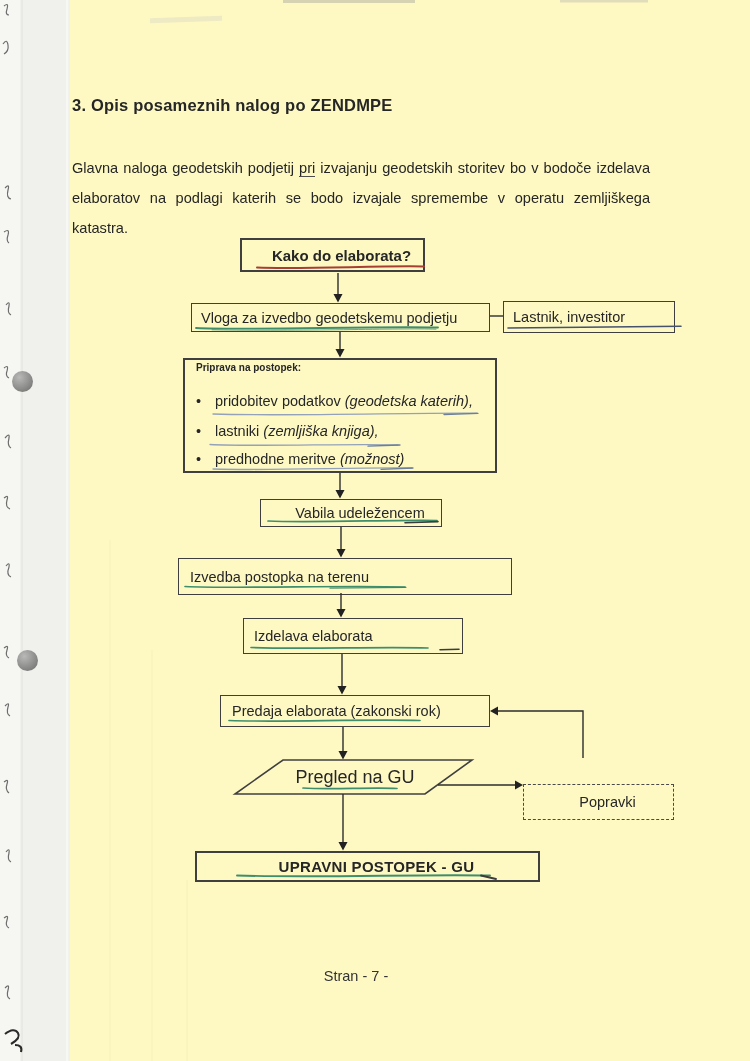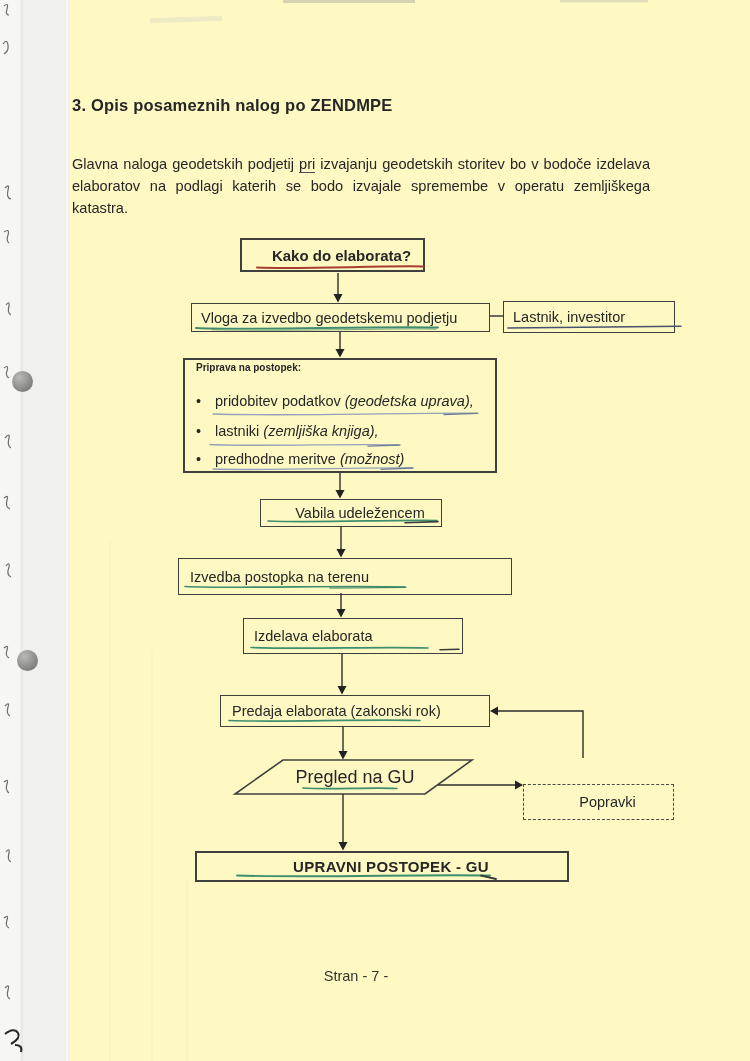--- a/index.html
+++ b/index.html
@@ -9,40 +9,40 @@
     font-family:"Liberation Sans", sans-serif;
     color:#262626;
     -webkit-font-smoothing:antialiased;
   }
   .page{position:relative;width:750px;height:1061px;overflow:hidden;background:#fef9c3;}
   .left-band{position:absolute;left:0;top:0;width:70px;height:1061px;
     background:linear-gradient(90deg,#f6f6f3 0 20px,#f0f0ed 20px 66px,#f7f7f4 66px 70px);}
   .overlay{position:absolute;left:0;top:0;width:750px;height:1061px;z-index:5;pointer-events:none;}
   .txt{position:absolute;z-index:2;}
   .title{left:72px;top:96px;font-size:16.5px;font-weight:bold;letter-spacing:.2px;}
-  .intro{left:72px;top:153px;width:578px;font-size:14.6px;line-height:22px;text-align:justify;}
+  .intro{left:72px;top:153px;width:578px;font-size:14.6px;line-height:30px;text-align:justify;}
   .u-pri{border-bottom:1.6px solid #4d4d4d;padding-bottom:0px;}
   .footer{left:0px;top:968px;width:712px;text-align:center;font-size:14.5px;color:#333;}
 
   .box{position:absolute;z-index:2;border:1.5px solid #3f3f3f;background:transparent;
        display:flex;align-items:center;font-size:14.5px;color:#262626;box-sizing:border-box;}
   .b2{border-width:2px;}
   .c{justify-content:center;padding-left:18px;}
   .bold{font-weight:bold;}
 
   .box-start   {left:240px;top:238px;width:185px;height:34px;font-size:15px;}
   .box-vloga   {left:191px;top:303px;width:299px;height:29px;padding-left:9px;}
   .box-lastnik {left:503px;top:301px;width:172px;height:32px;padding-left:9px;}
   .box-priprava{left:183px;top:358px;width:314px;height:115px;}
   .box-vabila  {left:260px;top:499px;width:182px;height:28px;}
   .box-izvedba {left:178px;top:558px;width:334px;height:37px;padding-left:11px;}
   .box-izdelava{left:243px;top:618px;width:220px;height:36px;padding-left:10px;}
   .box-predaja {left:220px;top:695px;width:270px;height:32px;padding-left:11px;}
   .box-popravki{left:523px;top:784px;width:151px;height:36px;border:1.6px dashed #4a4a4a;}
-  .box-upravni {left:195px;top:851px;width:374px;height:31px;font-size:15px;letter-spacing:.3px;}
+  .box-upravni {left:195px;top:851px;width:345px;height:31px;font-size:15px;letter-spacing:.3px;}
 
   .pg-text{left:265px;top:760px;width:180px;height:34px;display:flex;align-items:center;justify-content:center;font-size:18px;}
 
   .pp-title{left:196px;top:362px;font-size:10px;font-weight:bold;}
   .pp-row{position:absolute;left:196px;z-index:2;font-size:14.5px;}
   .pp-row .dot{display:inline-block;width:19px;}
   .pp-r1{top:393px;} .pp-r2{top:423px;} .pp-r3{top:451px;}
   .it{font-style:italic;}
 
   .hole{position:absolute;z-index:6;border-radius:50%;
@@ -68,21 +68,21 @@
     <span>Lastnik, investitor</span>
   </div>
 
   <div class="box box-vloga">
     <span>Vloga za izvedbo geodetskemu podjetju</span>
   </div>
 
   <div class="box b2 box-priprava"></div>
   <div class="txt pp-title">Priprava na postopek:</div>
   <div class="pp-row pp-r1">
-    <span class="dot">•</span><span>pridobitev podatkov</span> <span class="it">(geodetska uprava),</span>
+    <span class="dot">•</span><span>pridobitev podatkov</span> <span class="it">(geodetska katerih),</span>
   </div>
   <div class="pp-row pp-r2">
     <span class="dot">•</span><span>lastniki</span> <span class="it">(zemljiška knjiga),</span>
   </div>
   <div class="pp-row pp-r3">
     <span class="dot">•</span><span>predhodne meritve</span> <span class="it">(možnost)</span>
   </div>
 
   <div class="box c box-vabila">
     <span>Vabila udeležencem</span>

